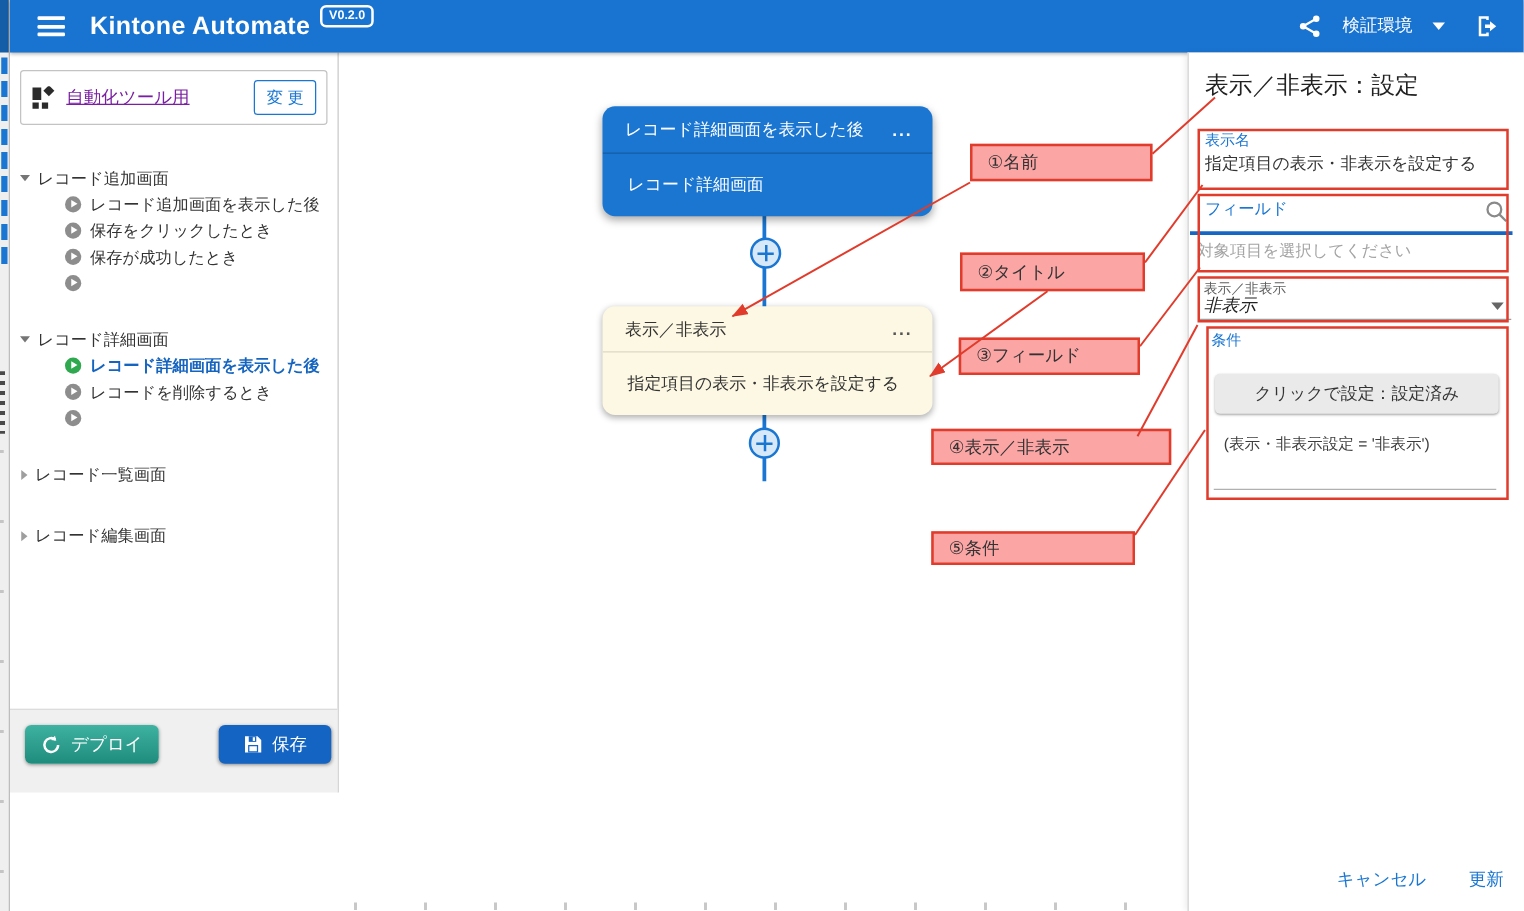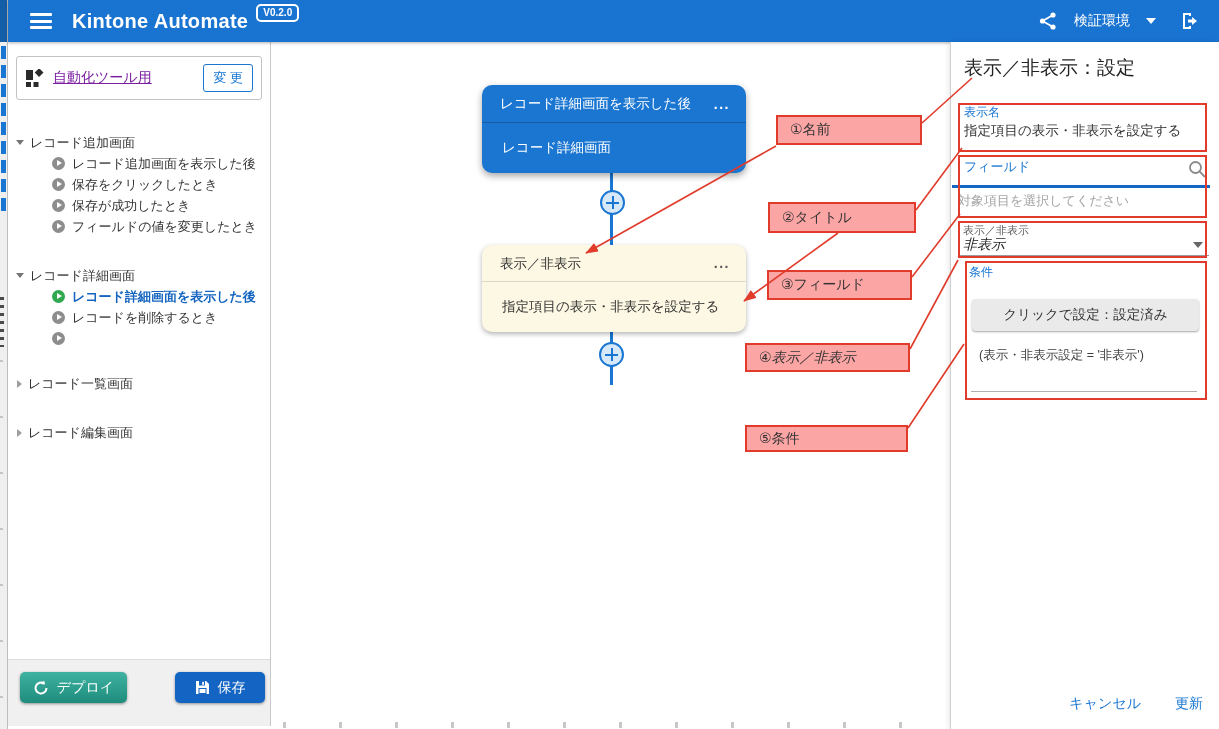--- a/index.html
+++ b/index.html
@@ -25,21 +25,21 @@
   .hamburger { width:22px; height:16px; margin-left:22px; display:flex; flex-direction:column; justify-content:space-between; cursor:pointer;}
   .hamburger span { display:block; height:3px; background:#fff; border-radius:1px; }
   .app-title { margin-left:20px; font-size:20px; font-weight:600; letter-spacing:.3px; }
   .version-badge { display:inline-block; margin-left:8px; transform:translateY(-8px);
     border:2px solid #fff; border-radius:5px; font-size:10px; font-weight:700; padding:0 5px; line-height:14px;}
   .topbar-right { margin-left:auto; display:flex; align-items:center; gap:16px; margin-right:18px; }
   .env-name { font-size:14px; }
   .caret-down-white { width:0; height:0; border-left:5px solid transparent; border-right:5px solid transparent; border-top:6px solid #fff; }
 
   
-  .sidebar { position:absolute; left:8px; top:42px; width:263px; height:684px; background:#fff;
+  .sidebar { position:absolute; left:8px; top:42px; width:263px; height:592px; background:#fff;
     border-right:1px solid #c9c9c9; z-index:8; }
   .app-box { position:absolute; left:8px; top:14px; width:246px; height:44px; border:1px solid #c3c3c3;
     border-radius:3px; display:flex; align-items:center; gap:9px; padding:0 8px; background:#fff; }
   .app-link { color:#7B1FA2; text-decoration:underline; font-size:14px; flex:1; cursor:pointer; white-space:nowrap;}
   .change-btn { border:1px solid #1976D2; color:#1976D2; background:#fff; border-radius:3px;
     font-size:13px; padding:4px 9px; cursor:pointer; white-space:nowrap; font-family:inherit;}
   .tree { position:absolute; left:6px; top:62px; width:254px; font-size:13px; }
   .tree-group { display:flex; align-items:center; gap:6px; height:21px; cursor:pointer;margin-top:28px; }
   .caret-down-gray { width:0; height:0; border-left:4px solid transparent; border-right:4px solid transparent; border-top:5px solid #757575; margin-left:2px;}
   .caret-right-gray { width:0; height:0; border-top:4px solid transparent; border-bottom:4px solid transparent; border-left:5px solid #9e9e9e; margin-left:3px;}
@@ -77,21 +77,21 @@
   .plus-circle::after  { content:""; position:absolute; top:4px; bottom:4px; left:50%; margin-left:-1px; width:2px; background:#1976D2;}
   .plus1 { left:600px; top:190px; }
   .plus2 { left:599px; top:342px; }
 
   
   .ann { position:absolute; border:2px solid #E03B2B; background:#fca5a5; color:#333;
     font-size:14px; display:flex; align-items:center; padding-left:12px; z-index:45;text-align:right;}
   .ann1 { left:776px; top:115px; width:146px; height:30px; }
   .ann2 { left:768px; top:202px; width:148px; height:31px; }
   .ann3 { left:767px; top:270px; width:145px; height:30px; }
-  .ann4 { left:745px; top:343px; width:165px; height:29px;font-style:italic; }
+  .ann4 { left:745px; top:343px; width:192px; height:29px; }
   .ann5 { left:745px; top:425px; width:163px; height:27px; }
 
   
   .panel { position:absolute; left:950px; top:42px; width:269px; height:687px; background:#fff;
     border-left:1px solid #cfcfcf; box-shadow:-2px 0 5px rgba(0,0,0,.08); z-index:12;}
   .panel-title { position:absolute; left:13px; top:13px; font-size:19px; color:#222; }
   .fld-label-blue { position:absolute; color:#1976D2; font-size:12px; }
   .dn-label { left:13px; top:62px; }
   .dn-value { position:absolute; left:13px; top:80px; font-size:13.5px; color:#333; width:250px; }
   .field-label { left:13px; top:116px; font-size:13px; }
@@ -184,21 +184,20 @@
     <div class="tree-child">
       <span class="play-icon"></span>
       <span class="lbl">保存をクリックしたとき</span>
     </div>
     <div class="tree-child">
       <span class="play-icon"></span>
       <span class="lbl">保存が成功したとき</span>
     </div>
     <div class="tree-child">
       <span class="play-icon"></span>
-      <span class="lbl">フィールドの値を変更したとき</span>
     </div>
     <div class="tree-group">
       <span class="caret-down-gray"></span>
       <span>レコード詳細画面</span>
     </div>
     <div class="tree-child active">
       <span class="play-icon green"></span>
       <span class="lbl">レコード詳細画面を表示した後</span>
     </div>
     <div class="tree-child">

